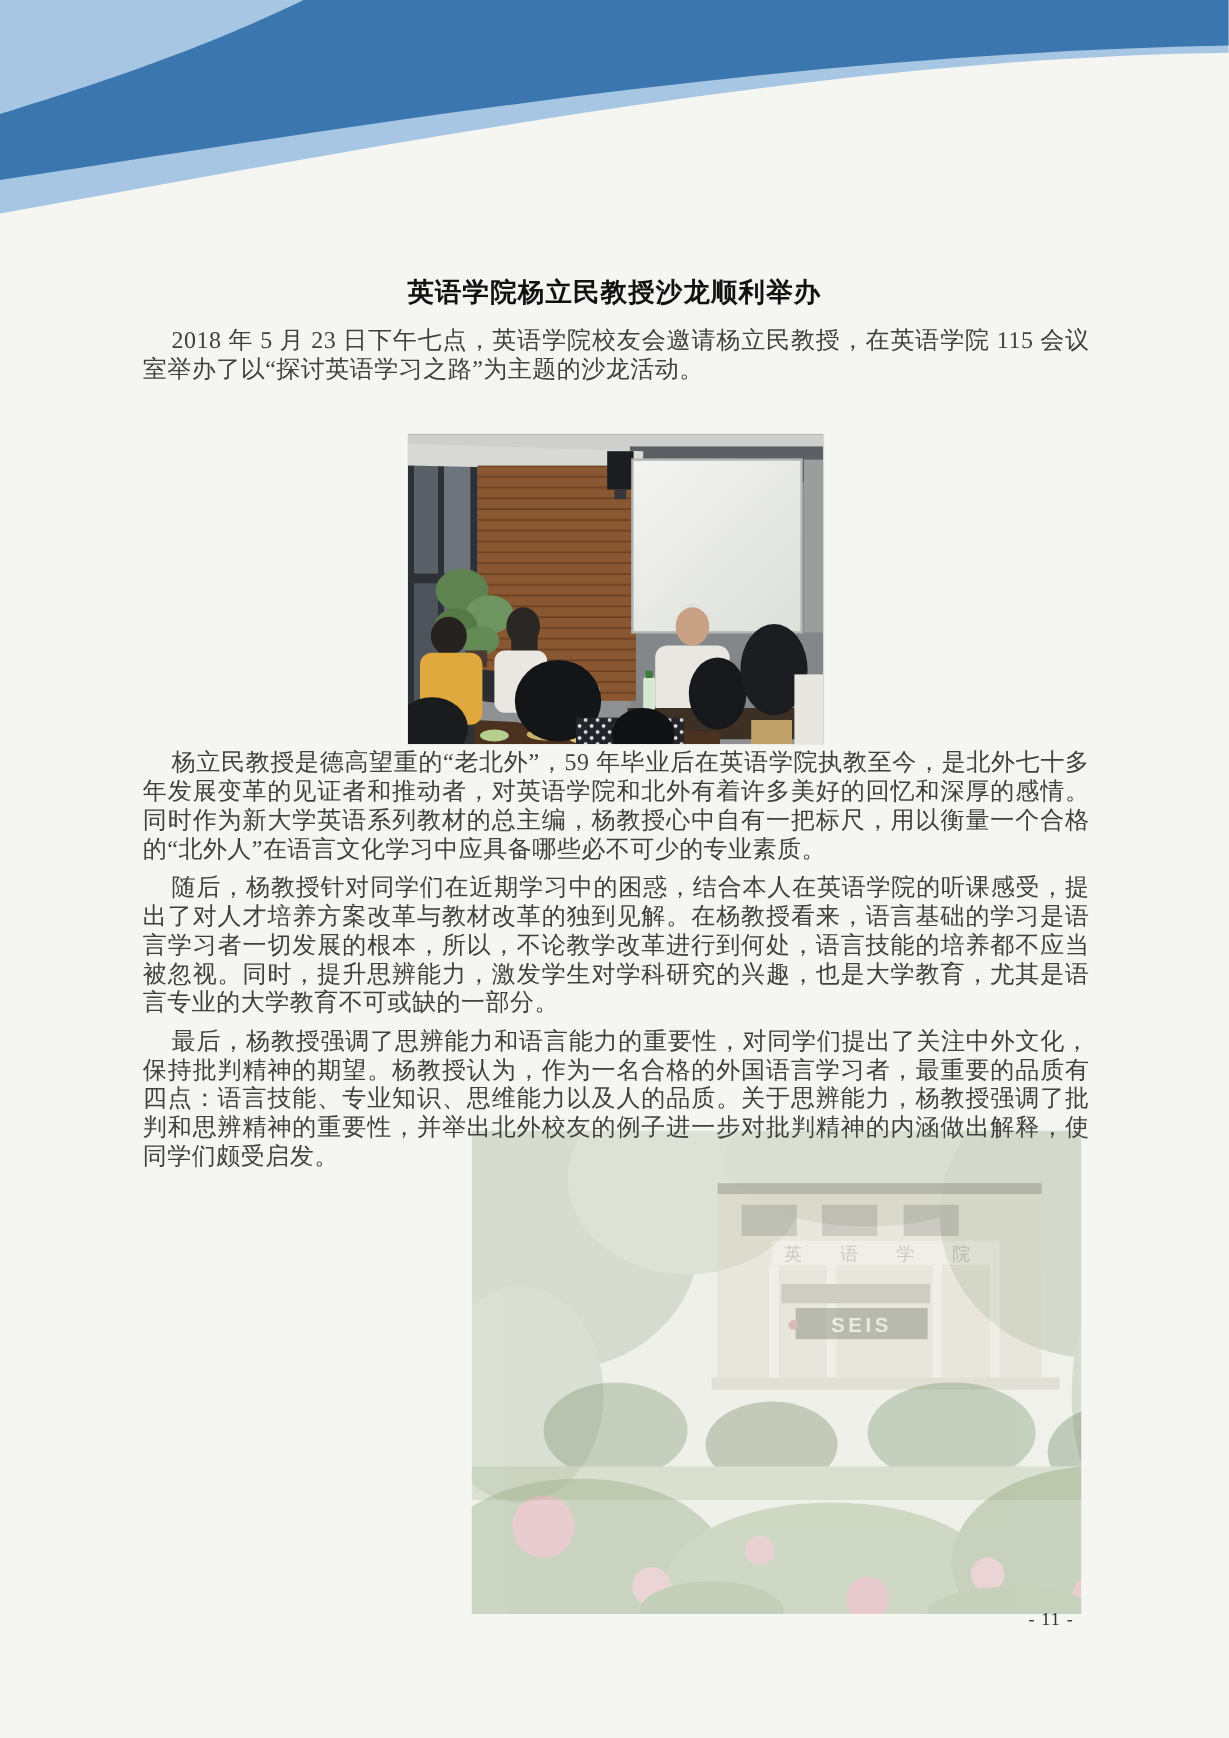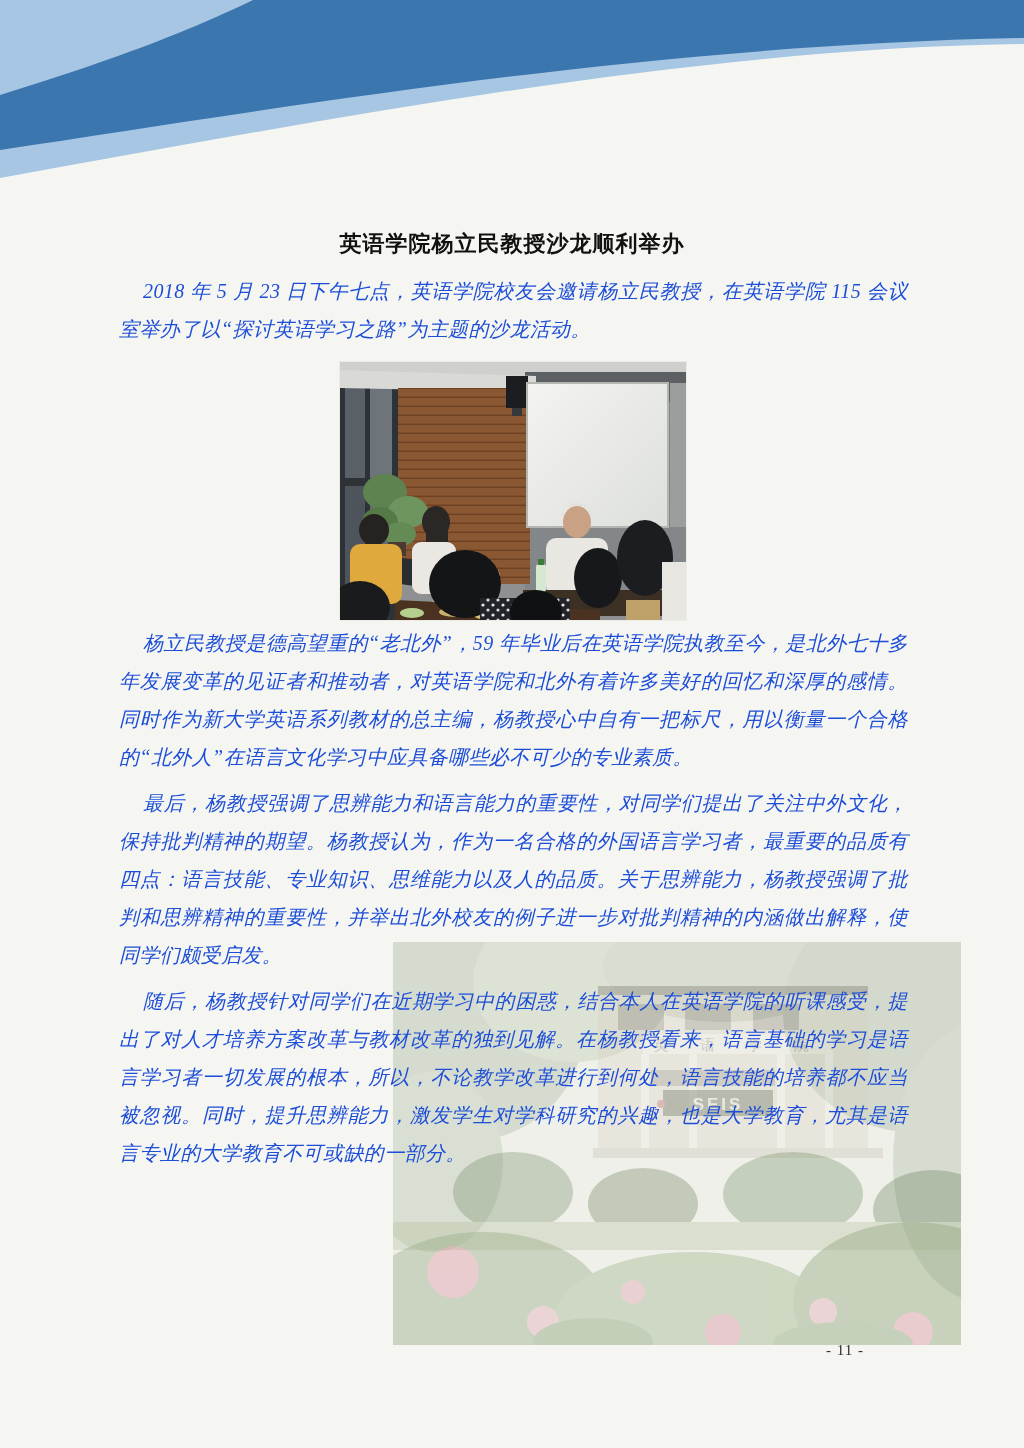--- a/index.html
+++ b/index.html
@@ -22,41 +22,41 @@
   }
 
   .article-title{
     position:absolute;left:0;top:206px;width:1024px;z-index:2;
     text-align:center;font-family:"Liberation Sans","DejaVu Sans",sans-serif;
     font-size:22px;font-weight:700;color:#111;letter-spacing:1px;margin-top:23px;
   }
 
   .lead-para,.body-text{
     position:absolute;left:119px;width:789px;z-index:2;
-    font-size:20px;line-height:38px;text-align:justify;
-    letter-spacing:0.4px;color:#1d4ed8;font-style:italic;
+    font-size:20px;line-height:24px;text-align:justify;
+    letter-spacing:0.4px;color:#404040;
   }
   .lead-para{top:272px;}
   .body-text{top:624px;}
   .lead-para p,.body-text p{margin:0 0 8px;text-indent:24px;}
 
   .photo{
     position:absolute;left:340px;top:362px;width:346px;height:258px;z-index:2;
     box-shadow:0 0 0 1px rgba(0,0,0,0.04);
     overflow:hidden;background:#8e9092;
   }
 
   .watermark{
-    position:absolute;left:393px;top:942px;width:568px;height:403px;z-index:0;
+    position:absolute;left:393px;top:942px;width:508px;height:403px;z-index:0;
     overflow:hidden;
   }
 
   .page-number{
     position:absolute;left:826px;top:1342px;width:100px;z-index:2;
-    text-align:left;font-size:15px;color:#2e2e2e;letter-spacing:1px;
+    text-align:center;font-size:15px;color:#2e2e2e;letter-spacing:1px;
   }
 </style>
 </head>
 <body>
 
 <div class="page">
 
   <svg class="header-wave" viewBox="0 0 1024 200" preserveAspectRatio="none">
     <path d="M0,0 L1024,0 L1024,44 C700,48 350,115 0,178 Z" fill="#a6c6e3"></path>
     <path d="M253,0 L1024,0 L1024,38 C650,45 300,105 0,150 L0,95 C140,52 205,23 253,0 Z" fill="#3b76ae"></path>
@@ -214,19 +214,19 @@
         <circle cx="585" cy="340" r="16" fill="#e0a0b0"></circle>
         <circle cx="600" cy="300" r="12" fill="#e3a8b6"></circle>
         <ellipse cx="200" cy="400" rx="60" ry="24" fill="#7f9a6c"></ellipse>
         <ellipse cx="450" cy="402" rx="70" ry="22" fill="#86a171"></ellipse>
       </g>
     </svg>
   </div>
 
   <div class="body-text">
     <p>杨立民教授是德高望重的“老北外”，59 年毕业后在英语学院执教至今，是北外七十多年发展变革的见证者和推动者，对英语学院和北外有着许多美好的回忆和深厚的感情。同时作为新大学英语系列教材的总主编，杨教授心中自有一把标尺，用以衡量一个合格的“北外人”在语言文化学习中应具备哪些必不可少的专业素质。</p>
+    <p>随后，杨教授针对同学们在近期学习中的困惑，结合本人在英语学院的听课感受，提出了对人才培养方案改革与教材改革的独到见解。在杨教授看来，语言基础的学习是语言学习者一切发展的根本，所以，不论教学改革进行到何处，语言技能的培养都不应当被忽视。同时，提升思辨能力，激发学生对学科研究的兴趣，也是大学教育，尤其是语言专业的大学教育不可或缺的一部分。</p>
     <p>最后，杨教授强调了思辨能力和语言能力的重要性，对同学们提出了关注中外文化，保持批判精神的期望。杨教授认为，作为一名合格的外国语言学习者，最重要的品质有四点：语言技能、专业知识、思维能力以及人的品质。关于思辨能力，杨教授强调了批判和思辨精神的重要性，并举出北外校友的例子进一步对批判精神的内涵做出解释，使同学们颇受启发。</p>
-    <p>随后，杨教授针对同学们在近期学习中的困惑，结合本人在英语学院的听课感受，提出了对人才培养方案改革与教材改革的独到见解。在杨教授看来，语言基础的学习是语言学习者一切发展的根本，所以，不论教学改革进行到何处，语言技能的培养都不应当被忽视。同时，提升思辨能力，激发学生对学科研究的兴趣，也是大学教育，尤其是语言专业的大学教育不可或缺的一部分。</p>
   </div>
 
   <div class="page-number">- 11 -</div>
 
 </div>
 
 </body></html>

